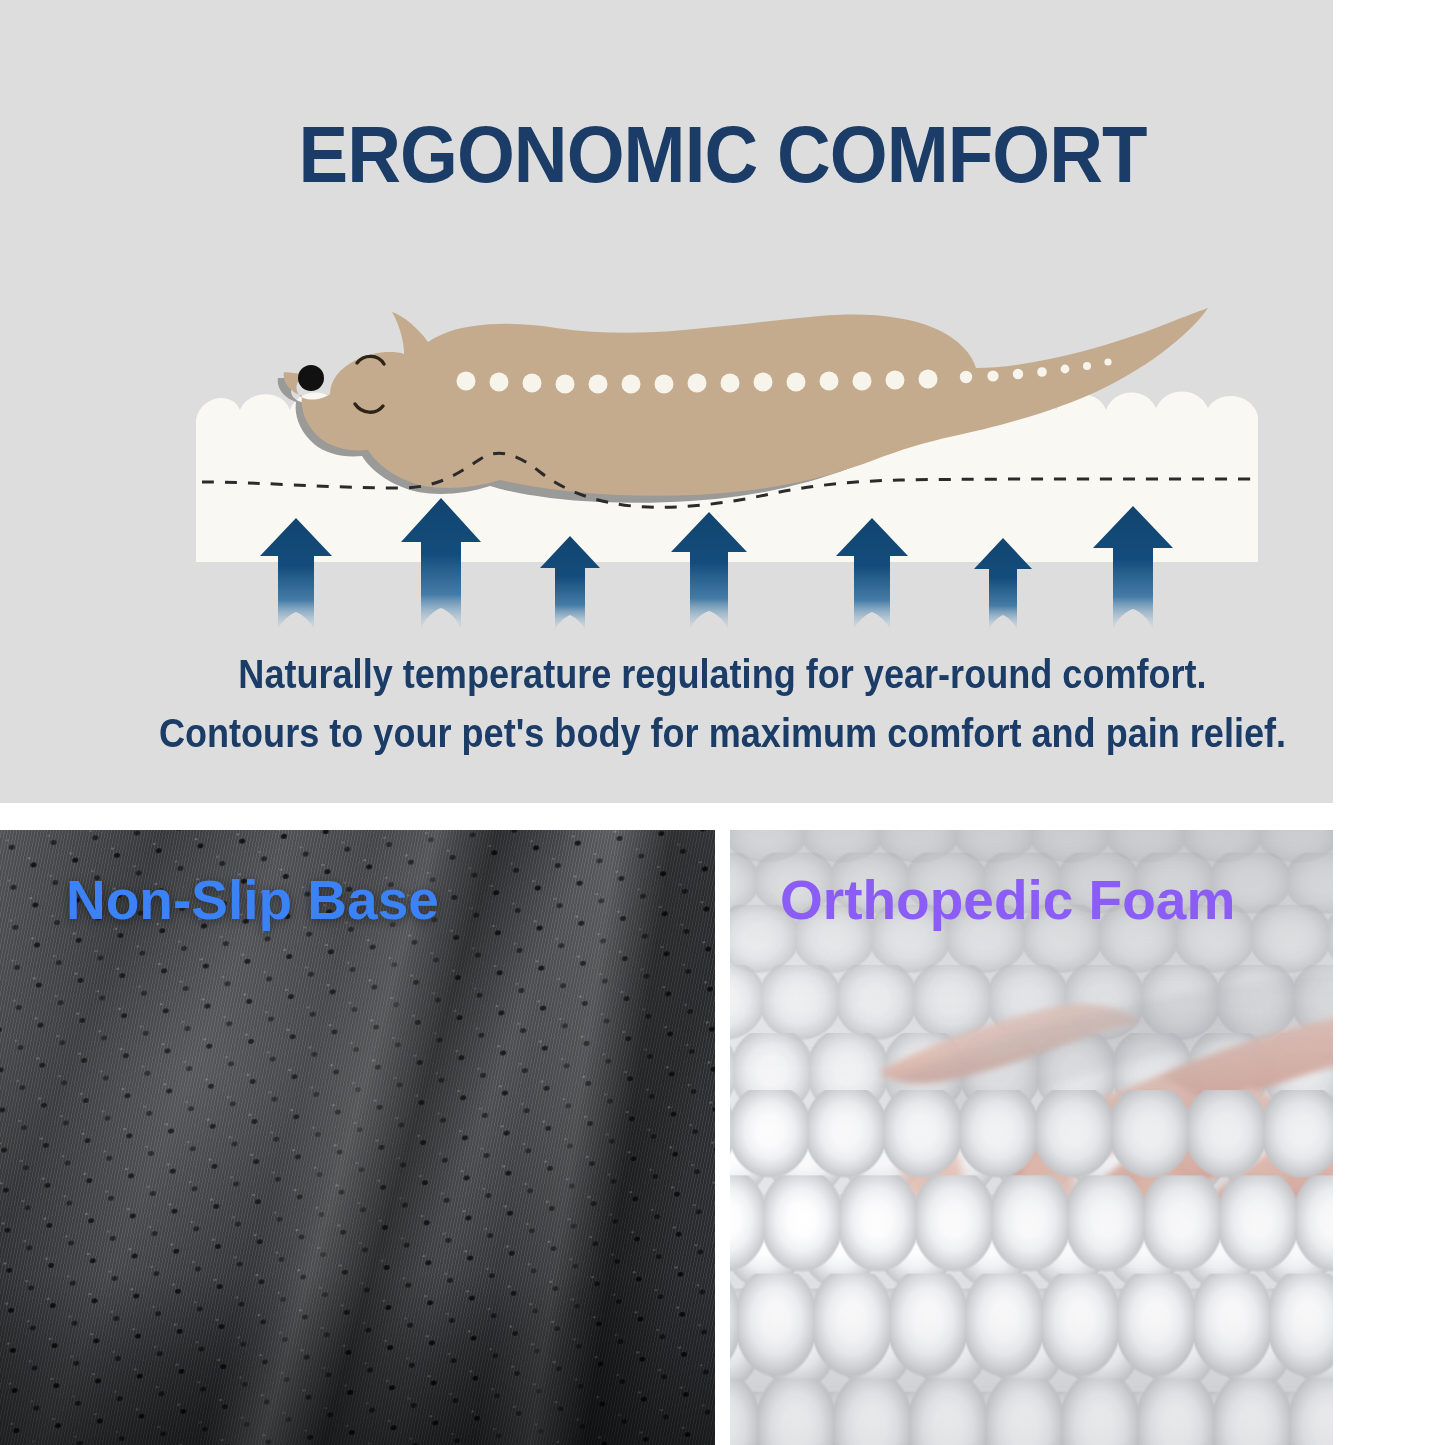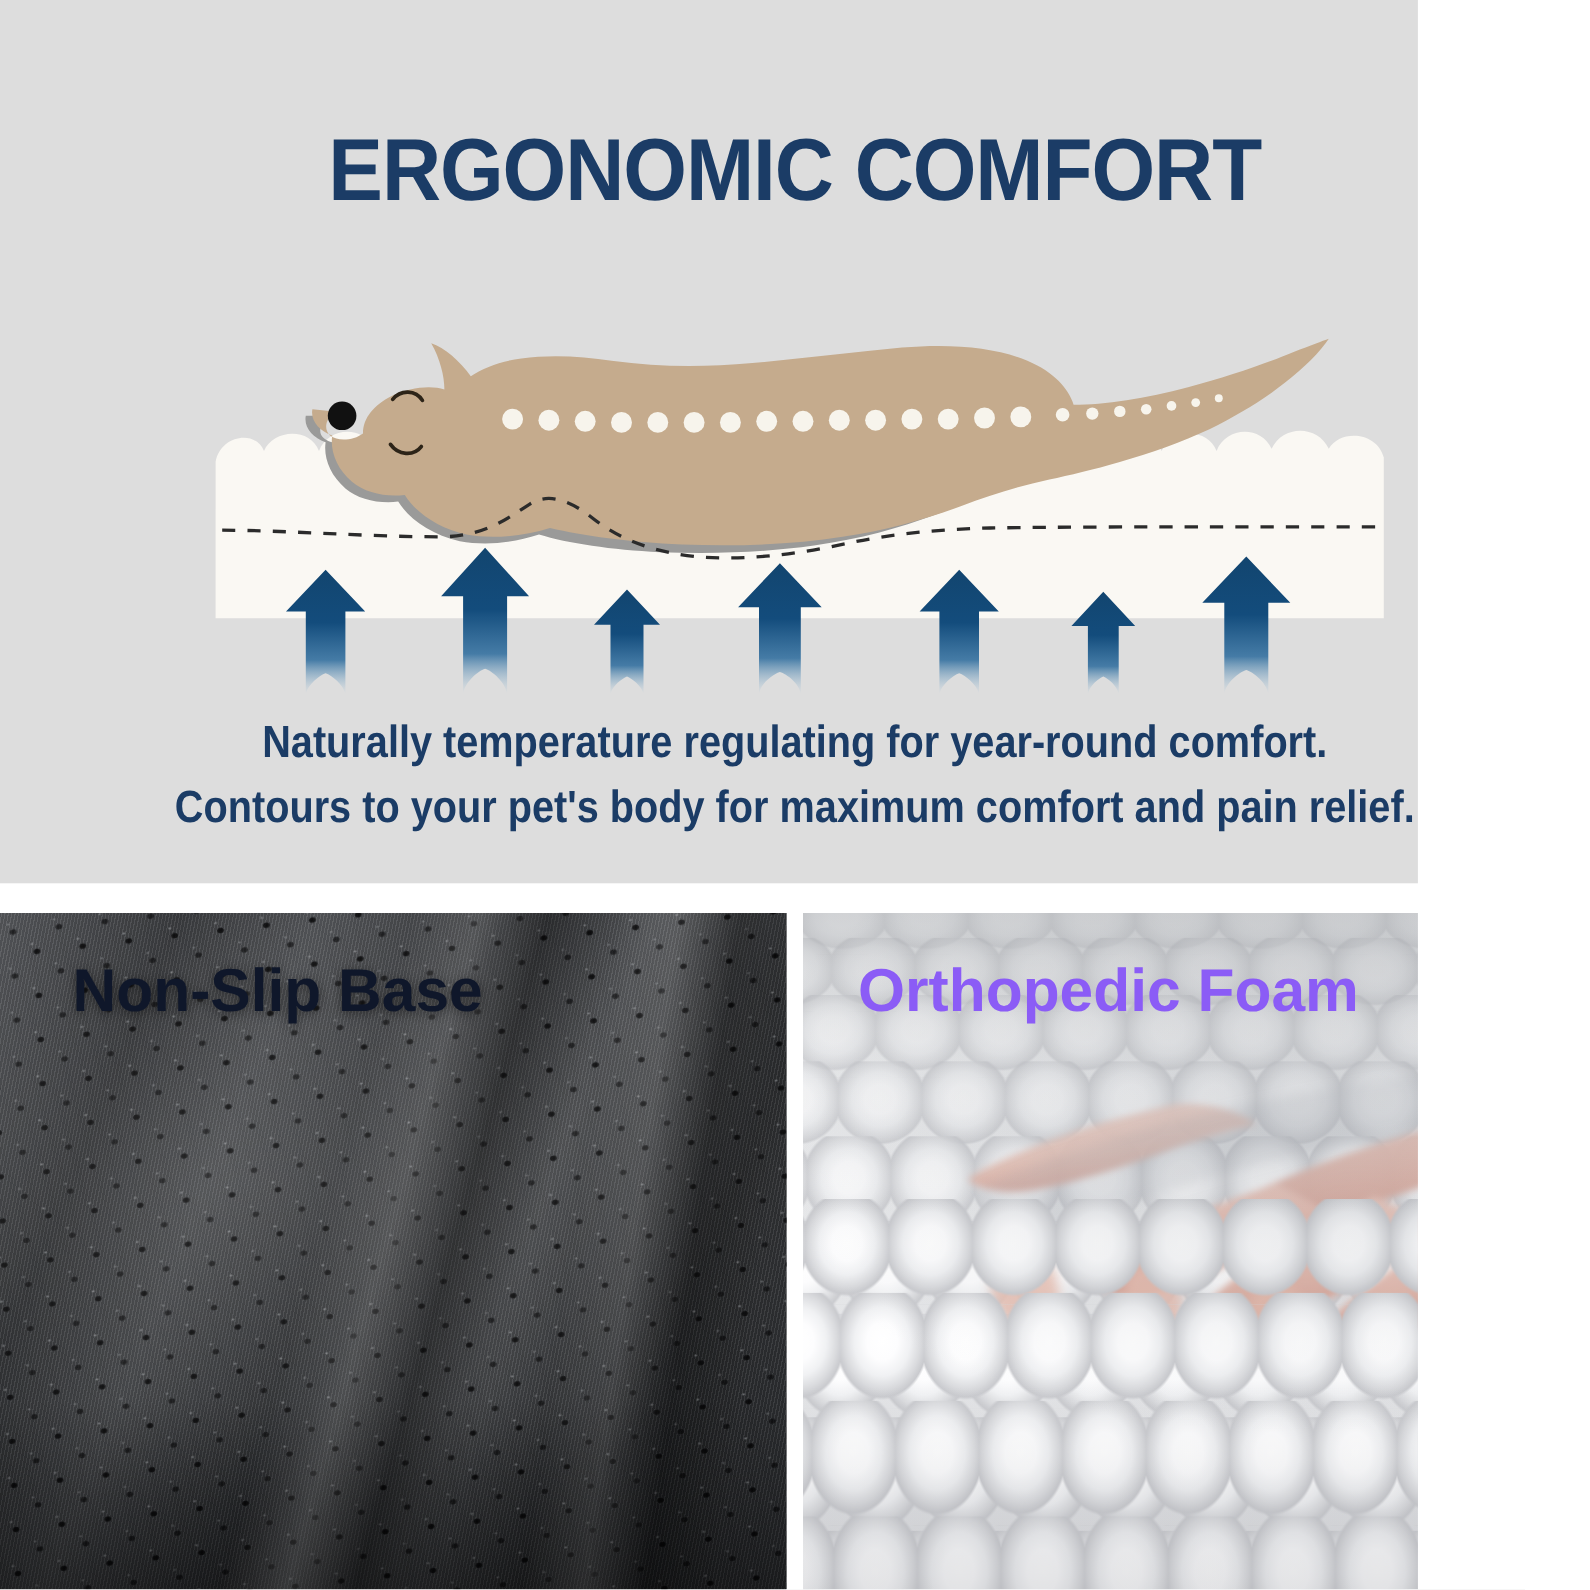--- a/index.html
+++ b/index.html
@@ -3,20 +3,21 @@
 <meta charset="utf-8">
 <style>
   html,body{margin:0;padding:0;background:#ffffff;}
   body{font-family:"Liberation Sans",sans-serif;}
 
   #page{
     position:relative;
     width:1289px;height:1445px;
     overflow:hidden;
     background:#ffffff;
+    padding-left:44px;
   }
 
   
   #hero{
     position:absolute;left:0;top:0;width:1445px;height:803px;
     background:#dddddd;
     overflow:hidden;
   }
 
   #hero-title{
@@ -137,21 +138,21 @@
 
   .panel-label{
     position:absolute;z-index:40;
     font-family:"Liberation Sans",sans-serif;
     font-weight:bold;
     font-size:55px;
     line-height:60px;
     white-space:nowrap;
     letter-spacing:0px;
   }
-  #label-left{left:66px;top:870px;color:#0f172a;text-shadow:0 2px 10px rgba(0,0,0,.45);}
+  #label-left{left:66px;top:870px;color:#3b82f6;text-shadow:0 2px 10px rgba(0,0,0,.45);}
   #label-right{left:50px;top:870px;color:#8b5cf6;}
 </style>
 </head>
 <body>
 
 <div id="page">
 
   <div id="hero">
 
     <div id="hero-title">ERGONOMIC COMFORT</div>

